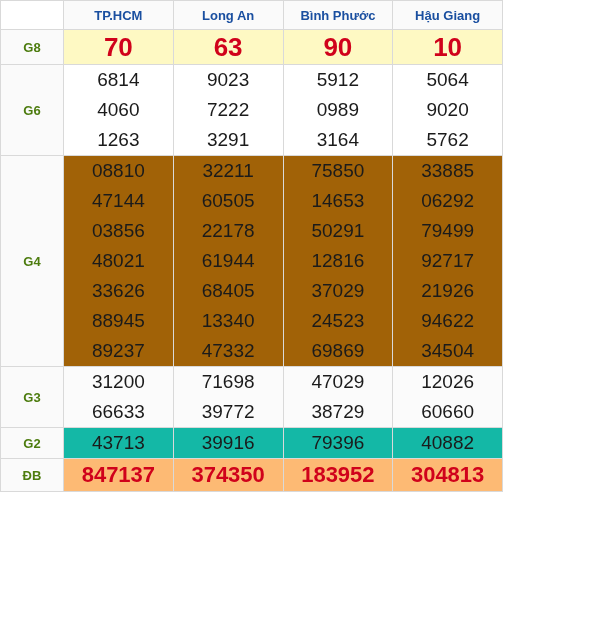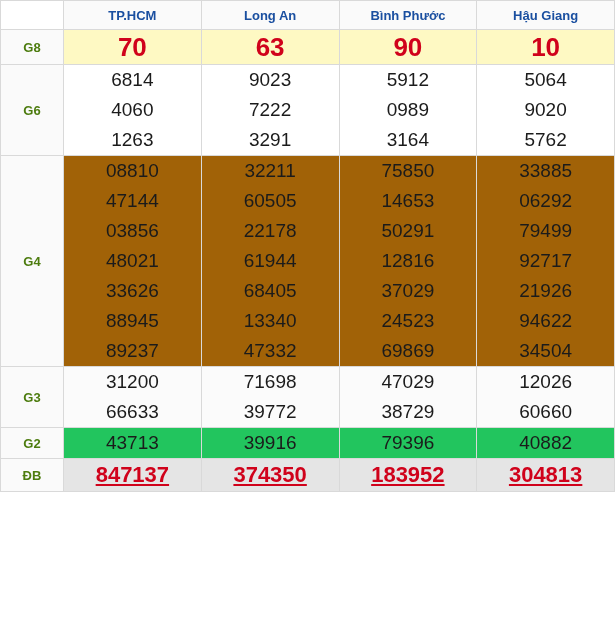--- a/index.html
+++ b/index.html
@@ -8,21 +8,21 @@
     background: #ffffff;
   }
   body {
     width: 615px;
     height: 640px;
     font-family: "Liberation Sans", sans-serif;
     color: #222222;
     overflow: hidden;
   }
   table.lottery {
-    width: 615px;
+    width: 503px;
     border-collapse: collapse;
     table-layout: fixed;
   }
   table.lottery td, table.lottery th {
     border: 1px solid #d9d9d9;
     text-align: center;
     vertical-align: middle;
     padding: 0;
   }
   
@@ -83,22 +83,22 @@
   tr.row-g4 td.prize-label,
   tr.row-g3 td.prize-label,
   tr.row-g2 td.prize-label,
   tr.row-g1 td.prize-label,
   tr.row-db td.prize-label {
     background: #fafafa;
   }
   tr.row-g8 td.nums { background: #fef9c3; }
   tr.row-g6 td.nums { background: #ffffff; }
   tr.row-g4 td.nums { background: #a16207; }
-  tr.row-g2 td.nums { background: #22c55e; }
-  tr.row-db td.nums { background: #e5e5e5; text-decoration: underline; }
+  tr.row-g2 td.nums { background: #14b8a6; }
+  tr.row-db td.nums { background: #fdba74; }
 </style>
 </head>
 <body>
 
 <table class="lottery">
   <thead>
     <tr>
       <th class="corner"></th>
       <th>TP.HCM</th>
       <th>Long An</th>

